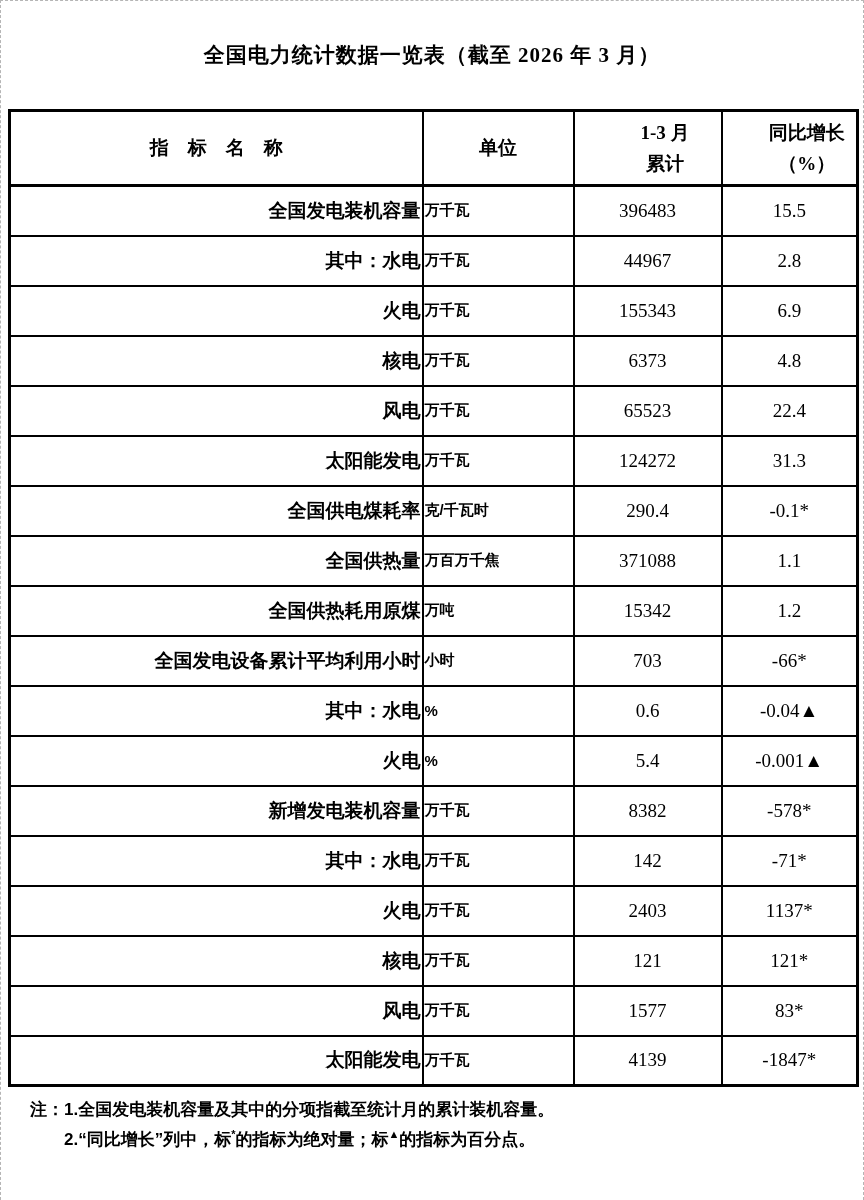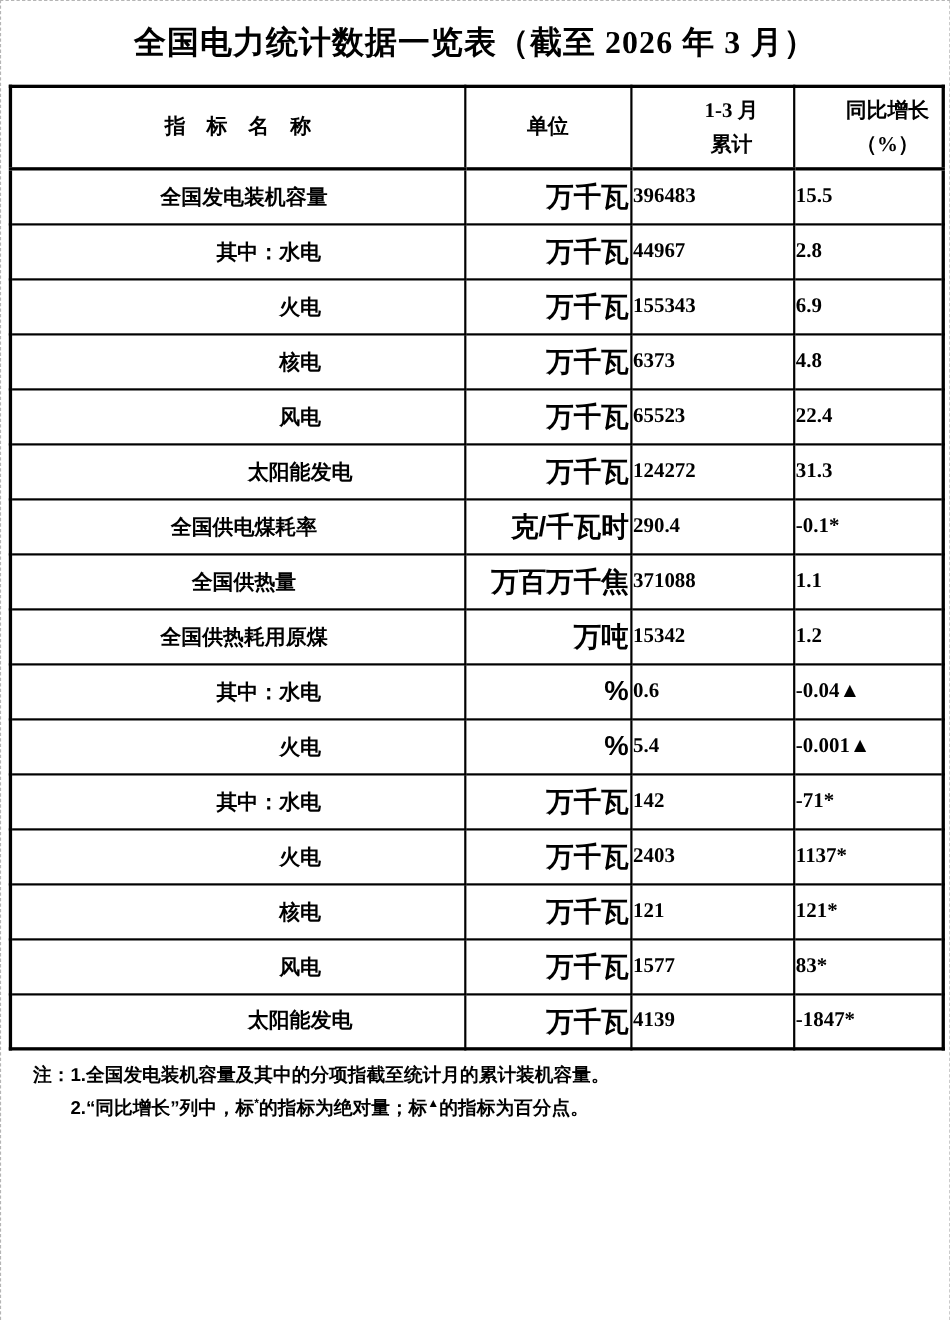--- a/index.html
+++ b/index.html
@@ -14,26 +14,26 @@
     height: 1200px;
     box-sizing: border-box;
     background: #ffffff;
     border-top: 1px dashed #b5b5b5;
     border-left: 1px dashed #b5b5b5;
     border-right: 1px dashed #b5b5b5;
     overflow: hidden;
     font-family: "Liberation Sans", sans-serif;
   }
   .title-block {
-    height: 76px;
+    height: 108px;
     display: flex;
     align-items: center;
     justify-content: center;
     font-family: "Liberation Serif", serif;
-    font-size: 29px;
+    font-size: 21px;
     font-weight: bold;
     letter-spacing: 1px;
     white-space: nowrap;
   }
   table.stats-table {
     margin-left: 7px;
     width: 848px;
     border-collapse: collapse;
     table-layout: fixed;
     border: 3px solid #000000;
@@ -55,37 +55,37 @@
     border-bottom: 3px solid #000000;
   }
   .stats-table th.h-period, .stats-table th.h-growth {
     font-family: "Liberation Serif", sans-serif;
     padding-left: 36px;
   }
   td.c-label {
     font-family: "Liberation Sans", sans-serif;
     font-weight: bold;
     font-size: 19px;
-    text-align: center;
+    text-align: right;
     white-space: nowrap;
   }
   td.c-label.ind-0 { padding-left: 12px; }
   td.c-label.ind-1 { padding-left: 57px; }
   td.c-label.ind-2 { padding-left: 114px; }
   td.c-unit {
     font-family: "Liberation Sans", sans-serif;
     font-weight: bold;
-    font-size: 25px;
-    text-align: right;
+    font-size: 15px;
+    text-align: left;
   }
   td.c-value, td.c-growth {
     font-family: "Liberation Serif", serif;
-    font-weight: bold;
+    font-weight: normal;
     font-size: 19px;
-    text-align: left;
+    text-align: center;
     margin-left: 48px;
   }
   .notes {
     padding: 8px 10px 0 10px;
     font-family: "Liberation Sans", sans-serif;
     font-weight: bold;
     font-size: 17px;
     line-height: 30px;
   }
   .note-line { white-space: nowrap; margin-left: 19px; }
@@ -168,32 +168,44 @@
     <td class="c-value">371088</td>
     <td class="c-growth">1.1</td>
   </tr>
         <tr>
     <td class="c-label ind-0">全国供热耗用原煤</td>
     <td class="c-unit">万吨</td>
     <td class="c-value">15342</td>
     <td class="c-growth">1.2</td>
   </tr>
         <tr>
+    <td class="c-label ind-0">全国发电设备累计平均利用小时</td>
+    <td class="c-unit">小时</td>
+    <td class="c-value">703</td>
+    <td class="c-growth">-66*</td>
+  </tr>
+        <tr>
     <td class="c-label ind-1">其中：水电</td>
     <td class="c-unit">%</td>
     <td class="c-value">0.6</td>
     <td class="c-growth">-0.04▲</td>
   </tr>
         <tr>
     <td class="c-label ind-2">火电</td>
     <td class="c-unit">%</td>
     <td class="c-value">5.4</td>
     <td class="c-growth">-0.001▲</td>
   </tr>
         <tr>
+    <td class="c-label ind-0">新增发电装机容量</td>
+    <td class="c-unit">万千瓦</td>
+    <td class="c-value">8382</td>
+    <td class="c-growth">-578*</td>
+  </tr>
+        <tr>
     <td class="c-label ind-1">其中：水电</td>
     <td class="c-unit">万千瓦</td>
     <td class="c-value">142</td>
     <td class="c-growth">-71*</td>
   </tr>
         <tr>
     <td class="c-label ind-2">火电</td>
     <td class="c-unit">万千瓦</td>
     <td class="c-value">2403</td>
     <td class="c-growth">1137*</td>

